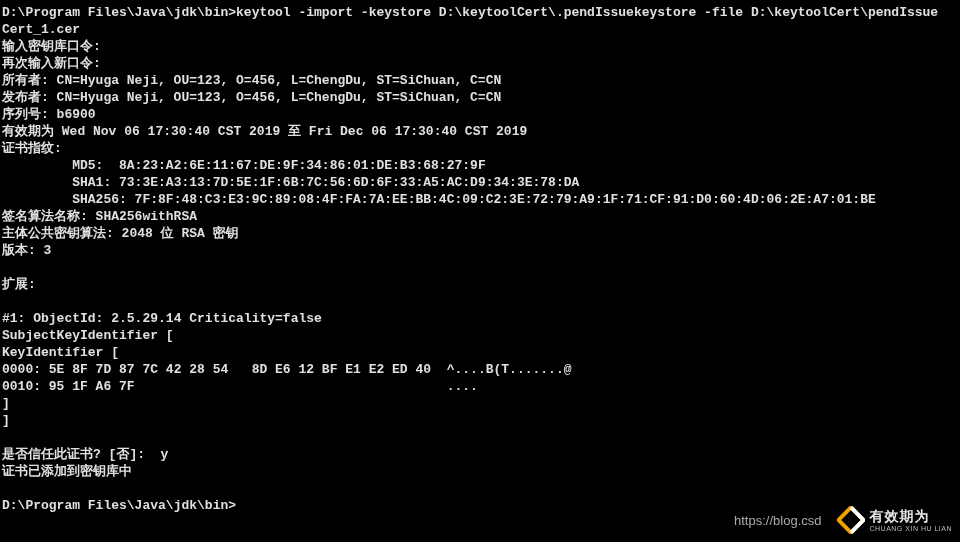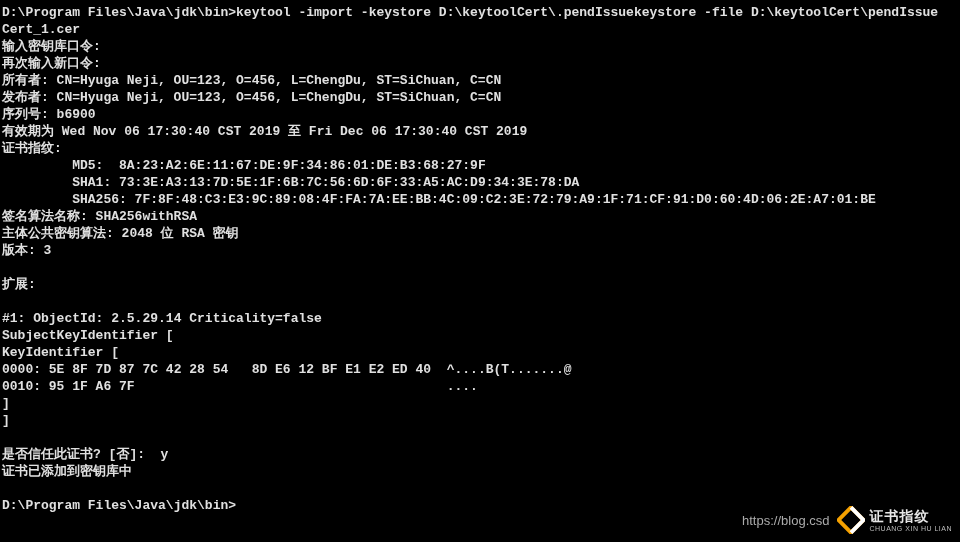--- a/index.html
+++ b/index.html
@@ -19,21 +19,21 @@
     white-space: pre;
     letter-spacing: 0px;
     font-weight: bold;
   }
   .watermark {
     position: absolute;
     right: 8px;
     bottom: 8px;
     display: flex;
     align-items: center;
-    gap: 8px;
+    gap: 16px;
     color: #9e9e9e;
     font-family: Arial, sans-serif;
   }
   .watermark .url {
     font-size: 13px;
     color: #ababab;
   }
   .logo {
     display: flex;
     align-items: center;
@@ -64,17 +64,17 @@
 <div class="terminal" id="terminal"><div>D:\Program Files\Java\jdk\bin&gt;keytool -import -keystore D:\keytoolCert\.pendIssuekeystore -file D:\keytoolCert\pendIssue</div><div>Cert_1.cer</div><div>输入密钥库口令:</div><div>再次输入新口令:</div><div>所有者: CN=Hyuga Neji, OU=123, O=456, L=ChengDu, ST=SiChuan, C=CN</div><div>发布者: CN=Hyuga Neji, OU=123, O=456, L=ChengDu, ST=SiChuan, C=CN</div><div>序列号: b6900</div><div>有效期为 Wed Nov 06 17:30:40 CST 2019 至 Fri Dec 06 17:30:40 CST 2019</div><div>证书指纹:</div><div>         MD5:  8A:23:A2:6E:11:67:DE:9F:34:86:01:DE:B3:68:27:9F</div><div>         SHA1: 73:3E:A3:13:7D:5E:1F:6B:7C:56:6D:6F:33:A5:AC:D9:34:3E:78:DA</div><div>         SHA256: 7F:8F:48:C3:E3:9C:89:08:4F:FA:7A:EE:BB:4C:09:C2:3E:72:79:A9:1F:71:CF:91:D0:60:4D:06:2E:A7:01:BE</div><div>签名算法名称: SHA256withRSA</div><div>主体公共密钥算法: 2048 位 RSA 密钥</div><div>版本: 3</div><div>&nbsp;</div><div>扩展:</div><div>&nbsp;</div><div>#1: ObjectId: 2.5.29.14 Criticality=false</div><div>SubjectKeyIdentifier [</div><div>KeyIdentifier [</div><div>0000: 5E 8F 7D 87 7C 42 28 54   8D E6 12 BF E1 E2 ED 40  ^....B(T.......@</div><div>0010: 95 1F A6 7F                                        ....</div><div>]</div><div>]</div><div>&nbsp;</div><div>是否信任此证书? [否]:  y</div><div>证书已添加到密钥库中</div><div>&nbsp;</div><div>D:\Program Files\Java\jdk\bin&gt;</div></div>
 
 <div class="watermark">
   <span class="url">https://blog.csd</span>
   <span class="logo">
     <svg width="28" height="28" viewBox="0 0 100 100">
       <path d="M50 5 L95 50 L50 95 L5 50 Z" fill="none" stroke="#f5a100" stroke-width="14" stroke-linejoin="miter"></path>
       <path d="M50 5 L95 50 L50 95" fill="none" stroke="#ffffff" stroke-width="14" stroke-linejoin="miter"></path>
     </svg>
     <span class="logo-text">
-      <span class="cn">证书指纹</span>
+      <span class="cn">有效期为</span>
       <span class="en">CHUANG XIN HU LIAN</span>
     </span>
   </span>
 </div>
 
 </body></html>

